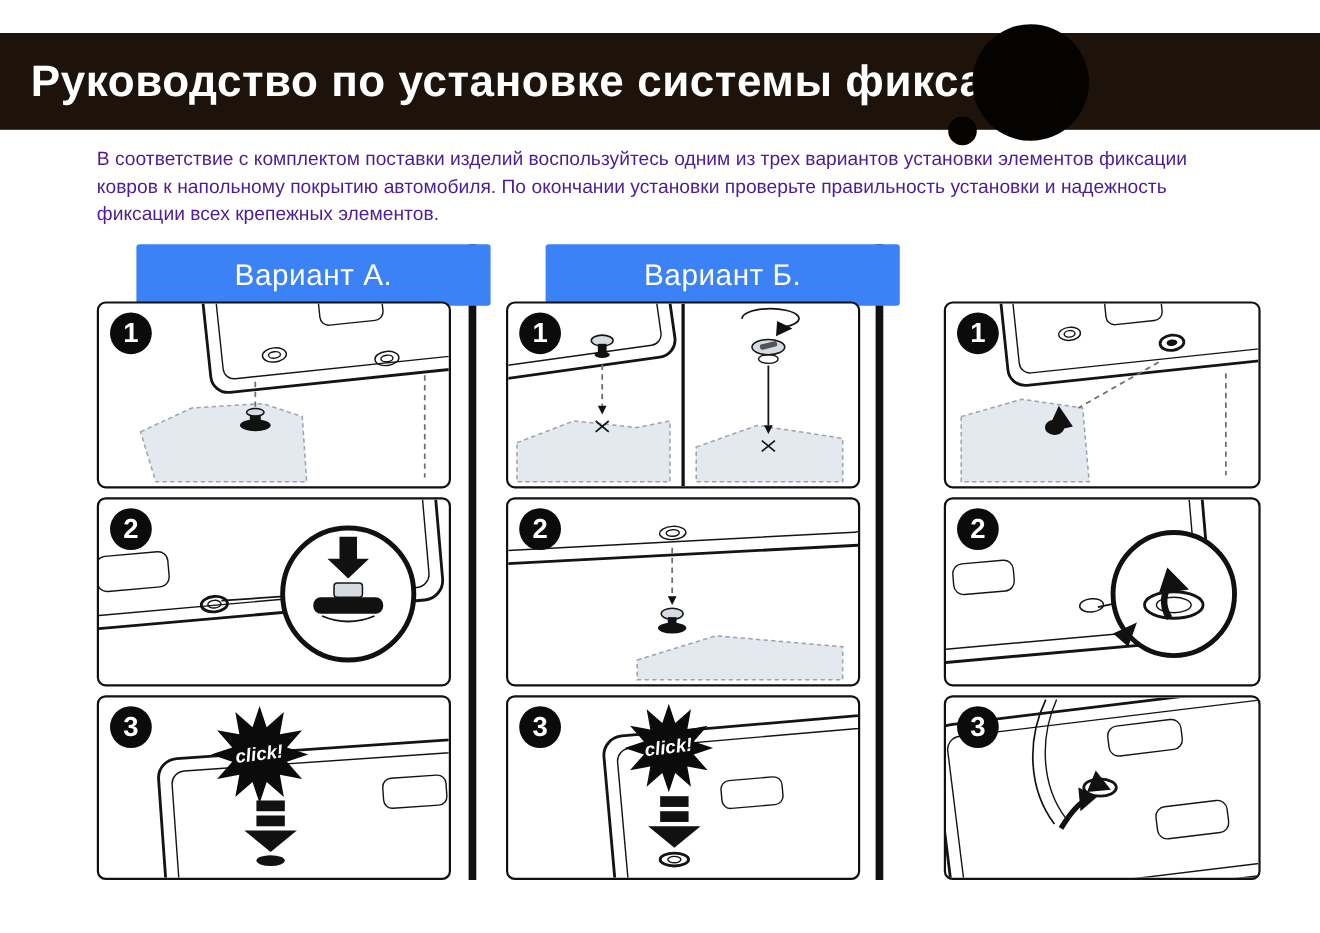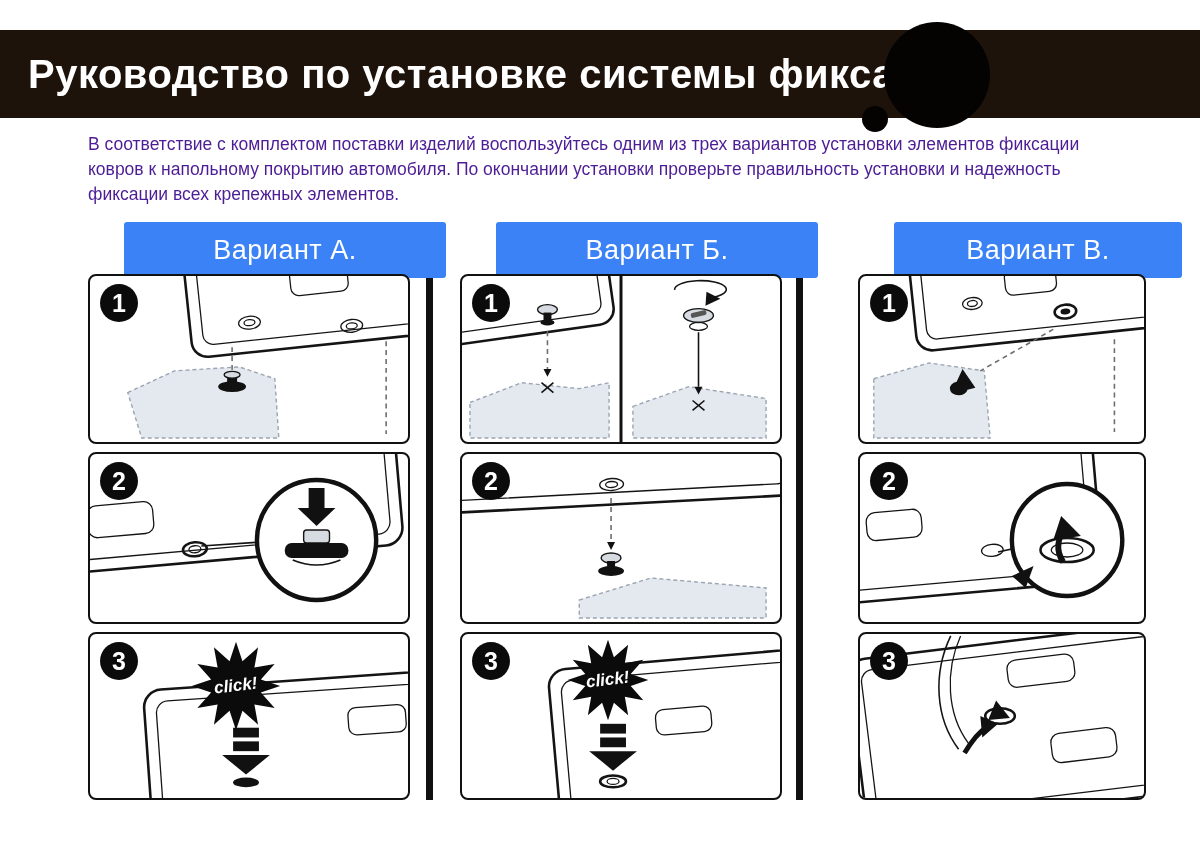--- a/index.html
+++ b/index.html
@@ -218,23 +218,20 @@
           <ellipse class="lt" cx="152" cy="151" rx="6" ry="3"></ellipse>
         </g>
       </svg>
       <div class="starburst" style="left:104px; top:4px; width:84px; height:84px;">
         <span>click!</span>
       </div>
     </div>
   </div>
 
   <div class="col col-v">
-    <div class="variant-header">
-      <span>Вариант В.</span>
-    </div>
 
     <div class="panel p1">
       <div class="badge">1</div>
       <svg viewBox="0 0 288 168" preserveAspectRatio="none">
         <polygon class="shade" points="14,104 70,88 126,96 132,164 14,164"></polygon>
         <g transform="rotate(-6 170 35)">
           <rect class="ln" x="55" y="-65" width="280" height="130" rx="16"></rect>
           <rect class="lt" x="66" y="-54" width="258" height="108" rx="10"></rect>
           <rect class="lt" x="150" y="-8" width="52" height="26" rx="8"></rect>
           <ellipse class="lt" cx="115" cy="22" rx="10" ry="6"></ellipse>

